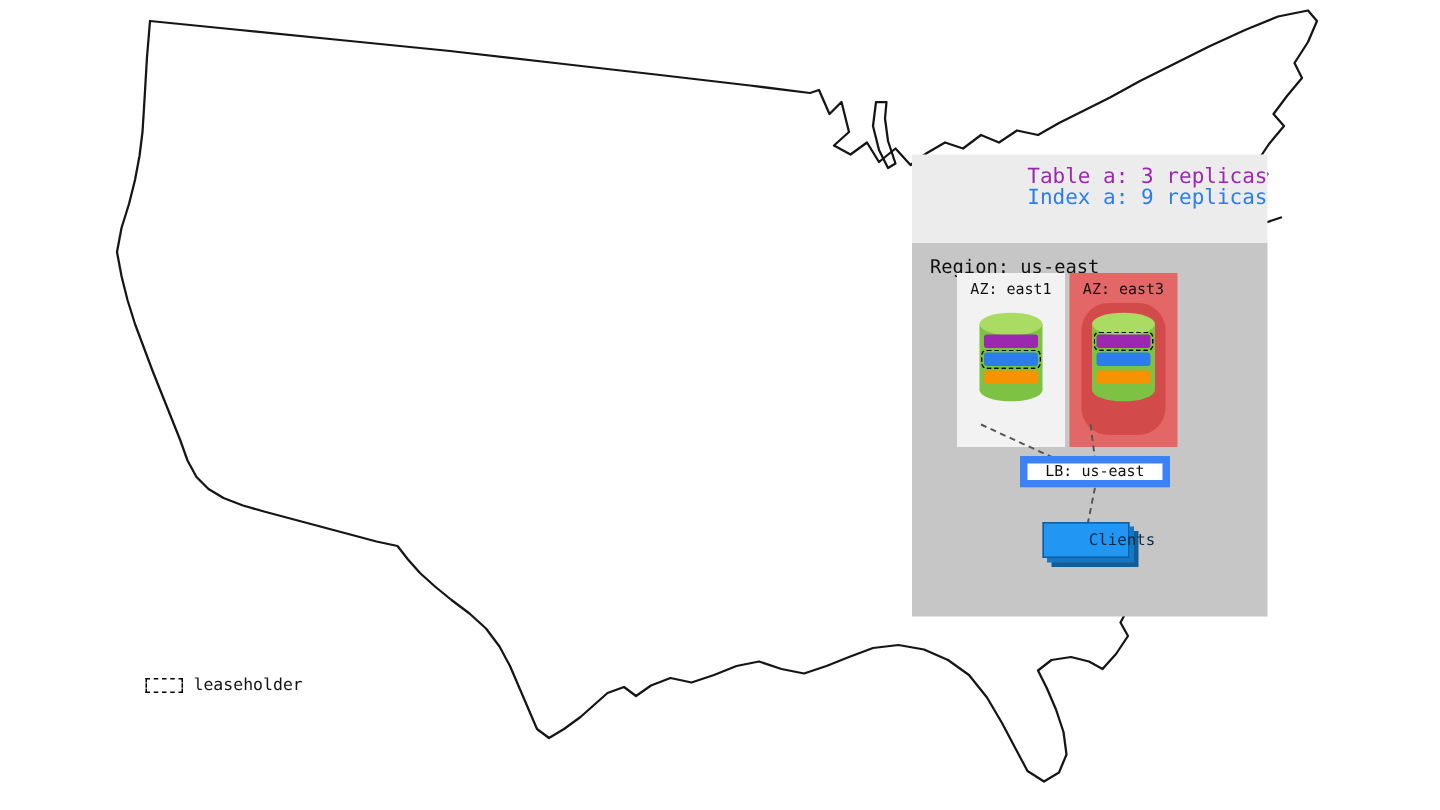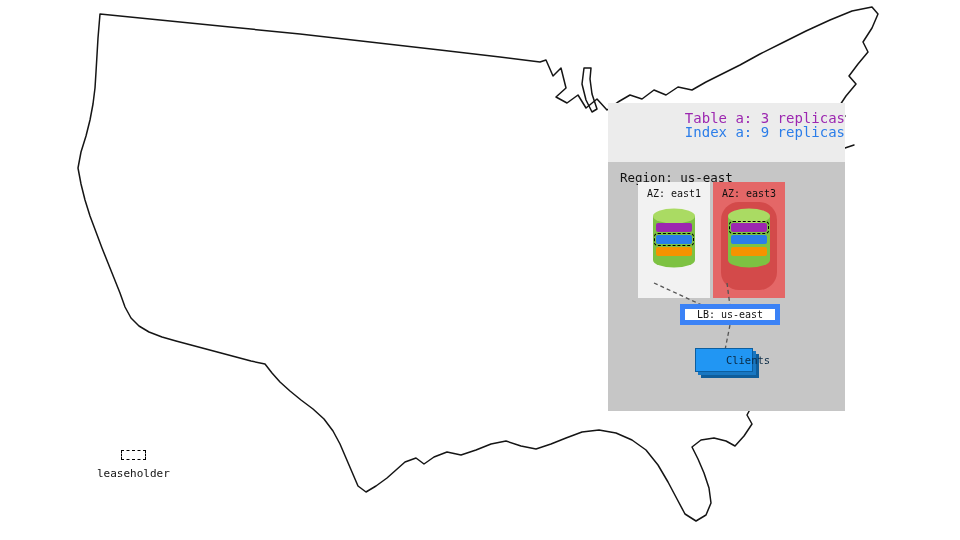--- a/index.html
+++ b/index.html
@@ -64,21 +64,21 @@
     background: #2196f3; border: 1px solid #0d5e9e; color: #0a2a44;
     display: flex; align-items: center; justify-content: center;
     font-size: 10.5px; z-index: 3;
     box-shadow: 3px 3px 0 #1877c2, 6px 6px 0 #0f5d9a;
     padding-left: 48px;
   }
 
   
   .map-legend {
     position: absolute; left: 97px; top: 450px;
-    display: flex; align-items: center; gap: 7px; font-size: 11px; color: #111; flex-direction: column;
+    display: flex; align-items: center; gap: 7px; font-size: 11px; color: #111;
   }
   .lh-swatch { width: 25px; height: 10px; border: 1.6px dashed #000; background: #fff; }
 </style>
 </head>
 <body>
 
 <div class="stage">
 
   <svg class="map-svg" width="960" height="540" viewBox="0 0 960 540">
     <path d="M100,14 L160,20 L230,27 L300,34 L370,42 L440,50 L500,57 L540,62

